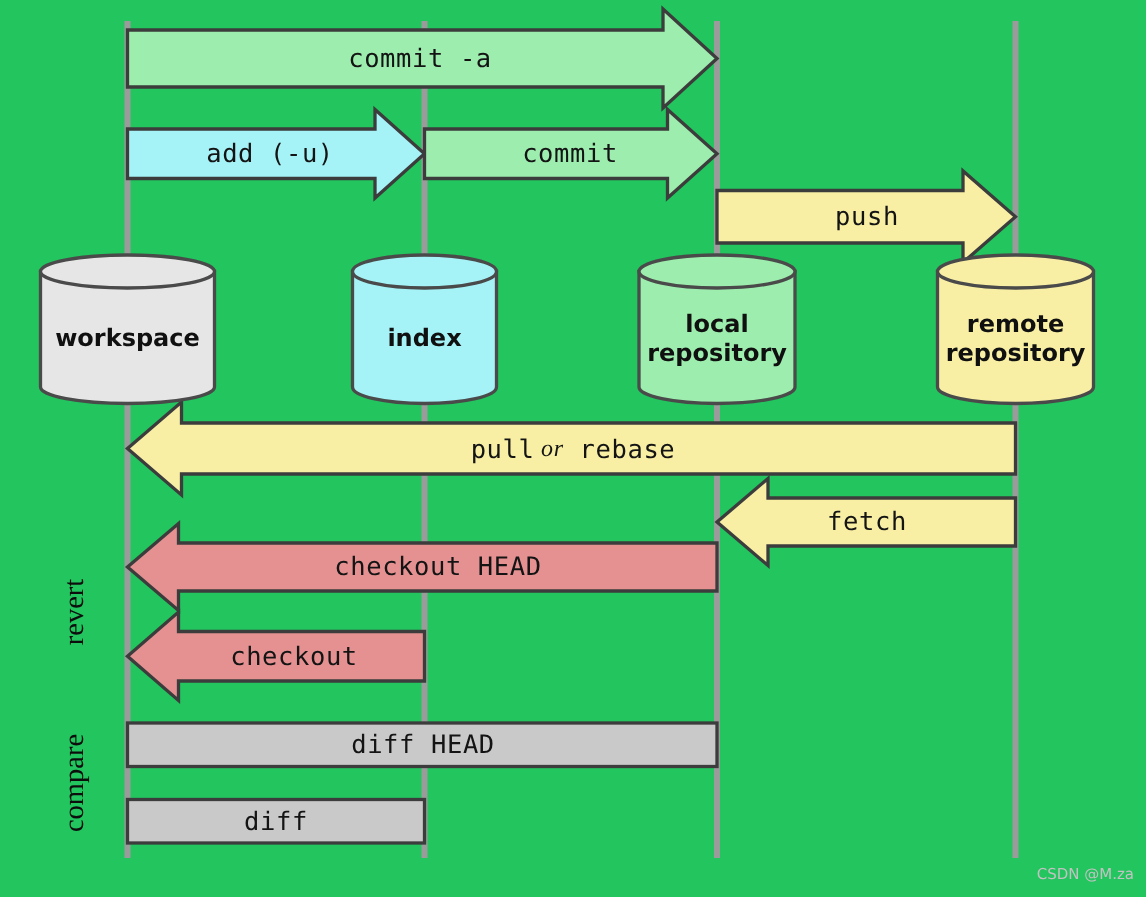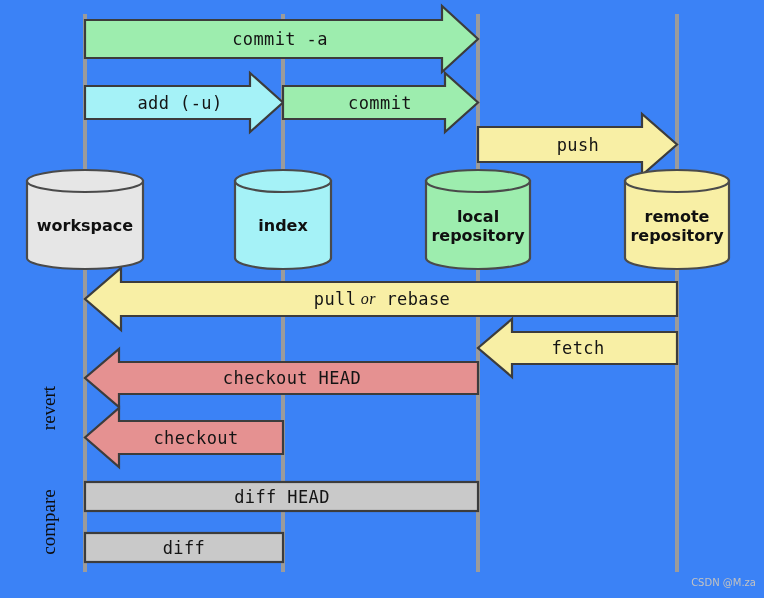--- a/index.html
+++ b/index.html
@@ -10,21 +10,21 @@
   body {
     width: 764px;
     height: 598px;
     font-family: "Liberation Sans", sans-serif;
     overflow: hidden;
   }
   #diagram-root {
     position: relative;
     width: 764px;
     height: 598px;
-    background: #3b82f6;
+    background: #22c55e;
   }
   svg#git-diagram {
     display: block;
     width: 764px;
     height: 598px;
   }
   .lane-line {
     stroke: #9b9b9b;
     stroke-width: 4;
     stroke-linecap: butt;

